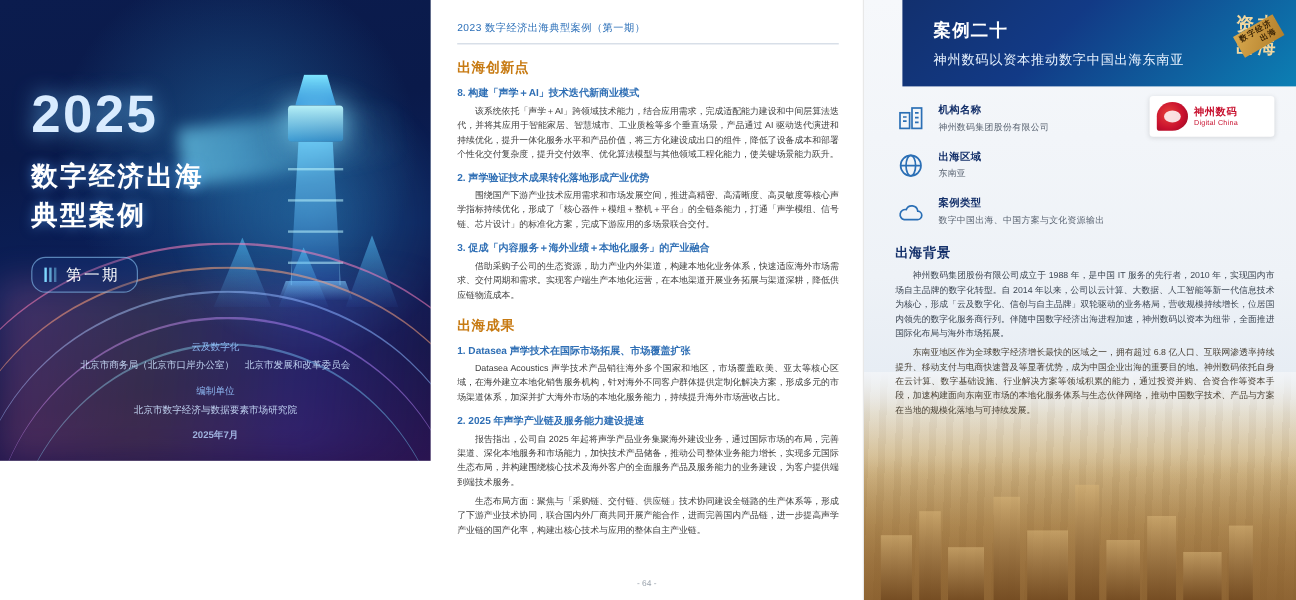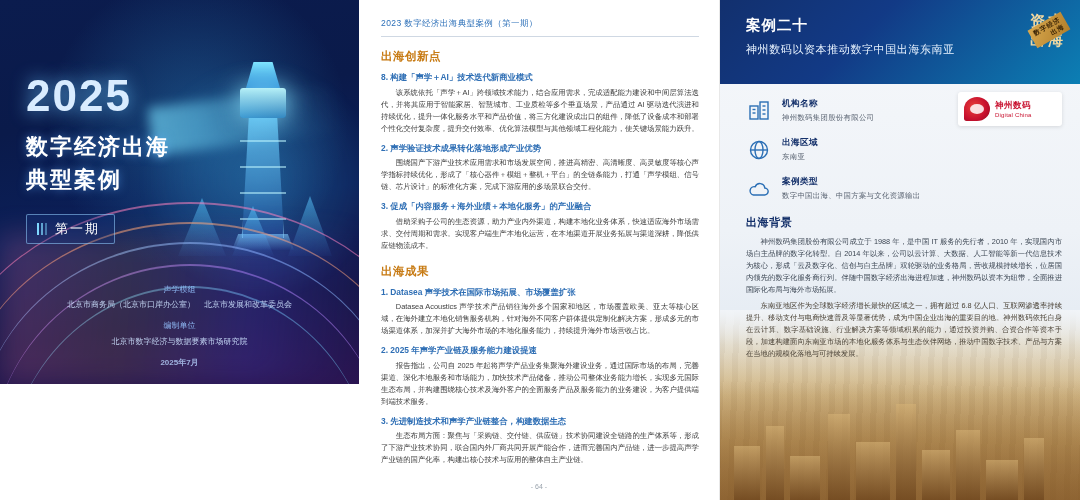--- a/index.html
+++ b/index.html
@@ -132,21 +132,21 @@
     line-height: 1.5;
     color: #ffffff;
     text-shadow: 0 0 10px rgba(90,170,255,.6);
   }
   .issue {
     margin-top: 18px;
     display: inline-flex; align-items: center;
     gap: 8px;
     padding: 5px 14px 5px 10px;
     border: 1px solid rgba(150,210,255,.55);
-    border-radius: 2px;
+    border-radius: 12px;
     font-size: 13px; letter-spacing: 2px;
     background: rgba(20,60,140,.25);
   }
   .issue .bars { display: inline-flex; gap: 2px; }
   .issue .bars i {
     display: block; width: 2px; height: 12px; background: #7fd8ff;
   }
   .issue .bars i:nth-child(2) { opacity: .7; }
   .issue .bars i:nth-child(3) { opacity: .45; }
 
@@ -225,25 +225,26 @@
     position: absolute; bottom: 0; left: 0; right: 0; height: 120px;
     background:
       linear-gradient(180deg, rgba(176,128,60,.0) 0%, rgba(120,80,35,.55) 100%);
   }
   .right-photo .b {
     position: absolute; bottom: 0;
     background: linear-gradient(180deg, rgba(215,180,120,.55), rgba(110,70,30,.75));
   }
   .right-head {
     position: relative;
-    height: 84px;
+    height: 72px;
     padding: 16px 18px 4px 26px;
     background: linear-gradient(135deg, #12306e 0%, #123a86 40%, #0f5f9e 72%, #0c7fb4 100%);
     color: #fff;
     z-index: 4;
+    margin-left: 32px;
   }
   .case-no { font-size: 14.5px; font-weight: 700; letter-spacing: 1px; }
   .case-name { margin-top: 7px; font-size: 11px; letter-spacing: .6px; color: #e8f3ff; }
   .head-badge {
     position: absolute; right: 14px; top: 12px;
     text-align: right;
     font-size: 15px; font-weight: 700; line-height: 1.25;
     color: #f2d8a0;
     letter-spacing: 3px;
   }
@@ -348,21 +349,21 @@
         <span class="bars">
             <i></i>
             <i></i>
             <i></i>
           </span>
         <span>第一期</span>
       </div>
     </div>
 
     <div class="cover-foot">
-      <div class="lbl">声学模组</div>
+      <div class="lbl">云及数字化</div>
       <div>
         <span>北京市商务局（北京市口岸办公室）</span>
         &nbsp;&nbsp;
         <span>北京市发展和改革委员会</span>
       </div>
       <div class="lbl" style="margin-top:6px">编制单位</div>
       <div>北京市数字经济与数据要素市场研究院</div>
       <div class="date">2025年7月</div>
     </div>
   </div>
@@ -389,21 +390,20 @@
 
     <div>
       <div class="sub-title">1. Datasea 声学技术在国际市场拓展、市场覆盖扩张</div>
       <div class="body-p">Datasea Acoustics 声学技术产品销往海外多个国家和地区，市场覆盖欧美、亚太等核心区域，在海外建立本地化销售服务机构，针对海外不同客户群体提供定制化解决方案，形成多元的市场渠道体系，加深并扩大海外市场的本地化服务能力，持续提升海外市场营收占比。</div>
     </div>
     <div>
       <div class="sub-title">2. 2025 年声学产业链及服务能力建设提速</div>
       <div class="body-p">报告指出，公司自 2025 年起将声学产品业务集聚海外建设业务，通过国际市场的布局，完善渠道、深化本地服务和市场能力，加快技术产品储备，推动公司整体业务能力增长，实现多元国际生态布局，并构建围绕核心技术及海外客户的全面服务产品及服务能力的业务建设，为客户提供端到端技术服务。</div>
     </div>
     <div>
-      <div class="sub-title">3. 先进制造技术和声学产业链整合，构建数据生态</div>
       <div class="body-p">生态布局方面：聚焦与「采购链、交付链、供应链」技术协同建设全链路的生产体系等，形成了下游产业技术协同，联合国内外厂商共同开展产能合作，进而完善国内产品链，进一步提高声学产业链的国产化率，构建出核心技术与应用的整体自主产业链。</div>
     </div>
 
     <div class="mid-foot">- 64 -</div>
   </div>
 
   <div class="right">
     <div class="right-photo">
       <div class="city"></div>
       <div class="b" style="left:14px;  width:26px; height:54px;"></div>

